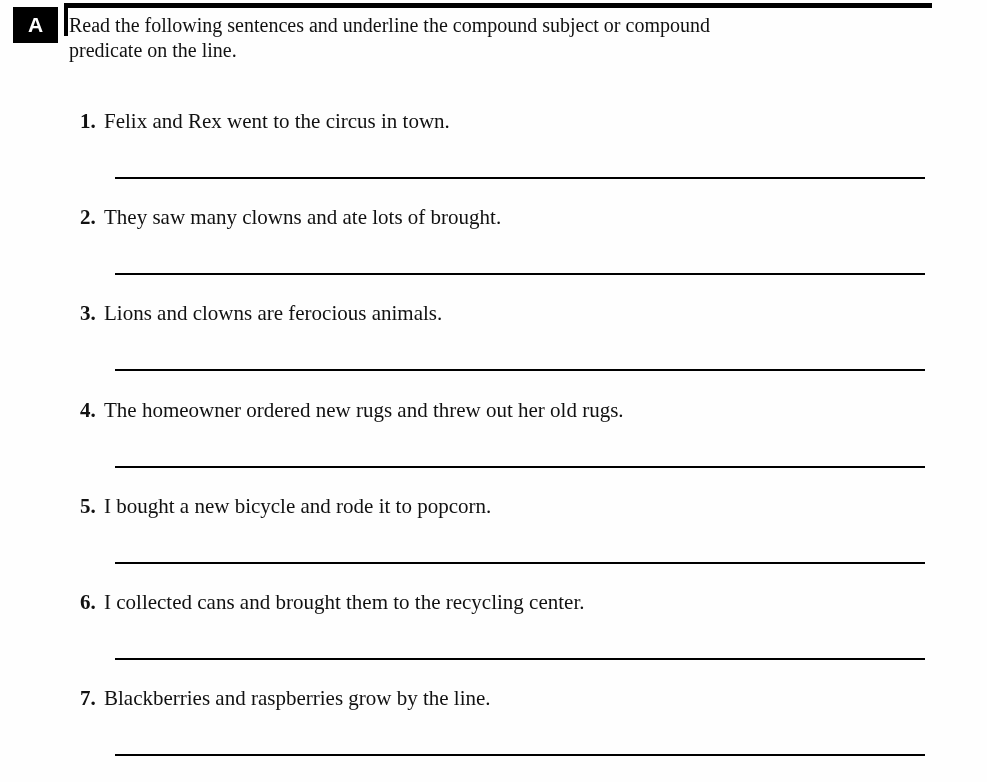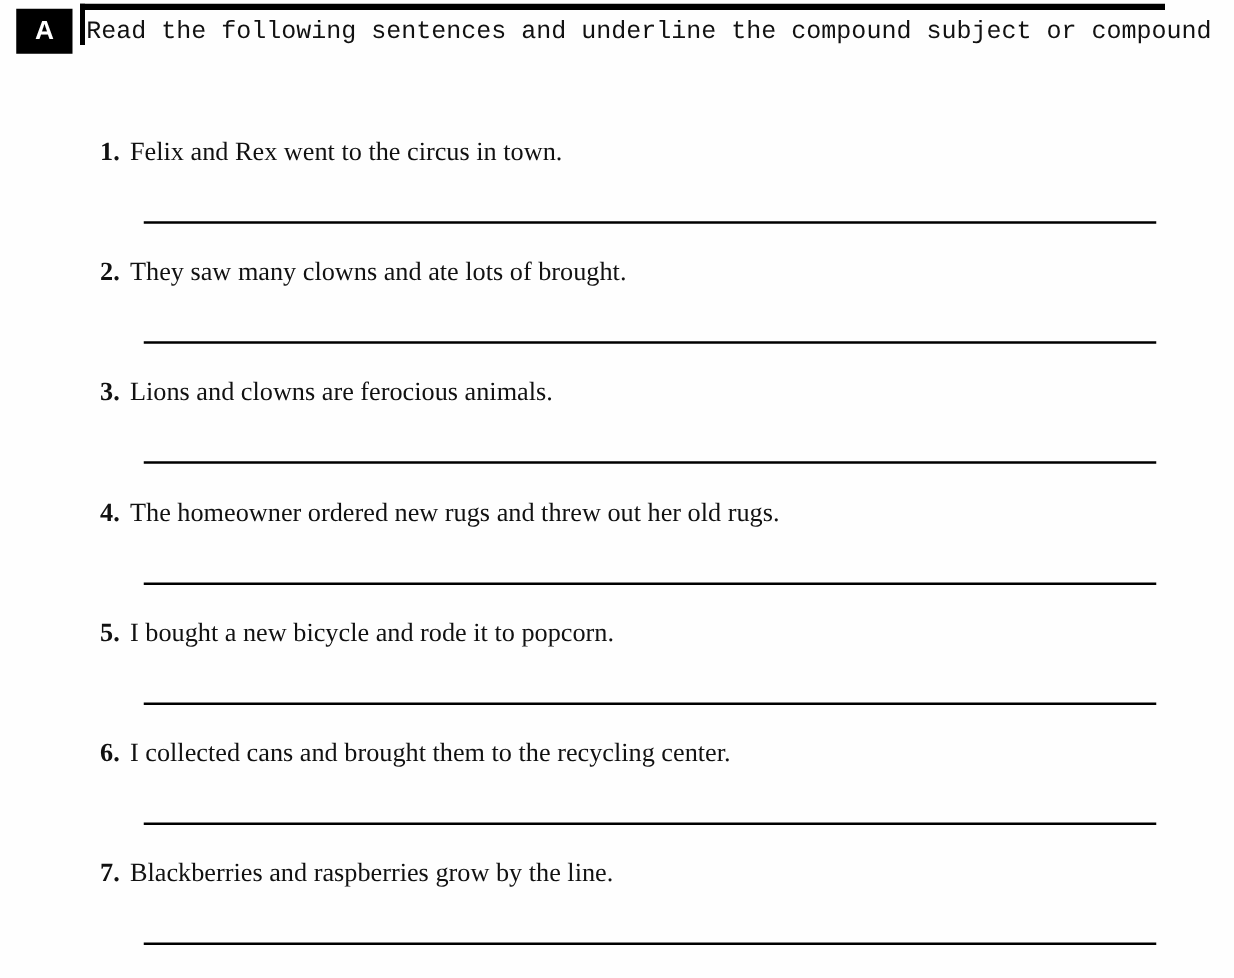--- a/index.html
+++ b/index.html
@@ -49,21 +49,21 @@
     top: 3px;
     width: 4px;
     height: 33px;
     background: #000;
   }
 
   .instructions {
     position: absolute;
     left: 69px;
     top: 13px;
-    font-family: Liberation Mono, monospace;
+    font-family: Liberation Serif, serif;
     font-size: 20px;
     line-height: 25px;
     color: #111;
   }
   .instructions div {
     white-space: nowrap;
   }
 
   
   .item {
@@ -113,20 +113,21 @@
 
 <div class="section-box">
   <span>A</span>
 </div>
 
 <div class="top-rule"></div>
 <div class="corner-drop"></div>
 
 <div class="instructions">
   <div>Read the following sentences and underline the compound subject or compound</div>
+  <div>predicate on the line.</div>
 </div>
 
 <div class="item item-1">
   <div class="item-row">
     <span class="item-number">1.</span>
     <span class="item-text">Felix and Rex went to the circus in town.</span>
   </div>
   <div class="answer-line"></div>
 </div>
 

